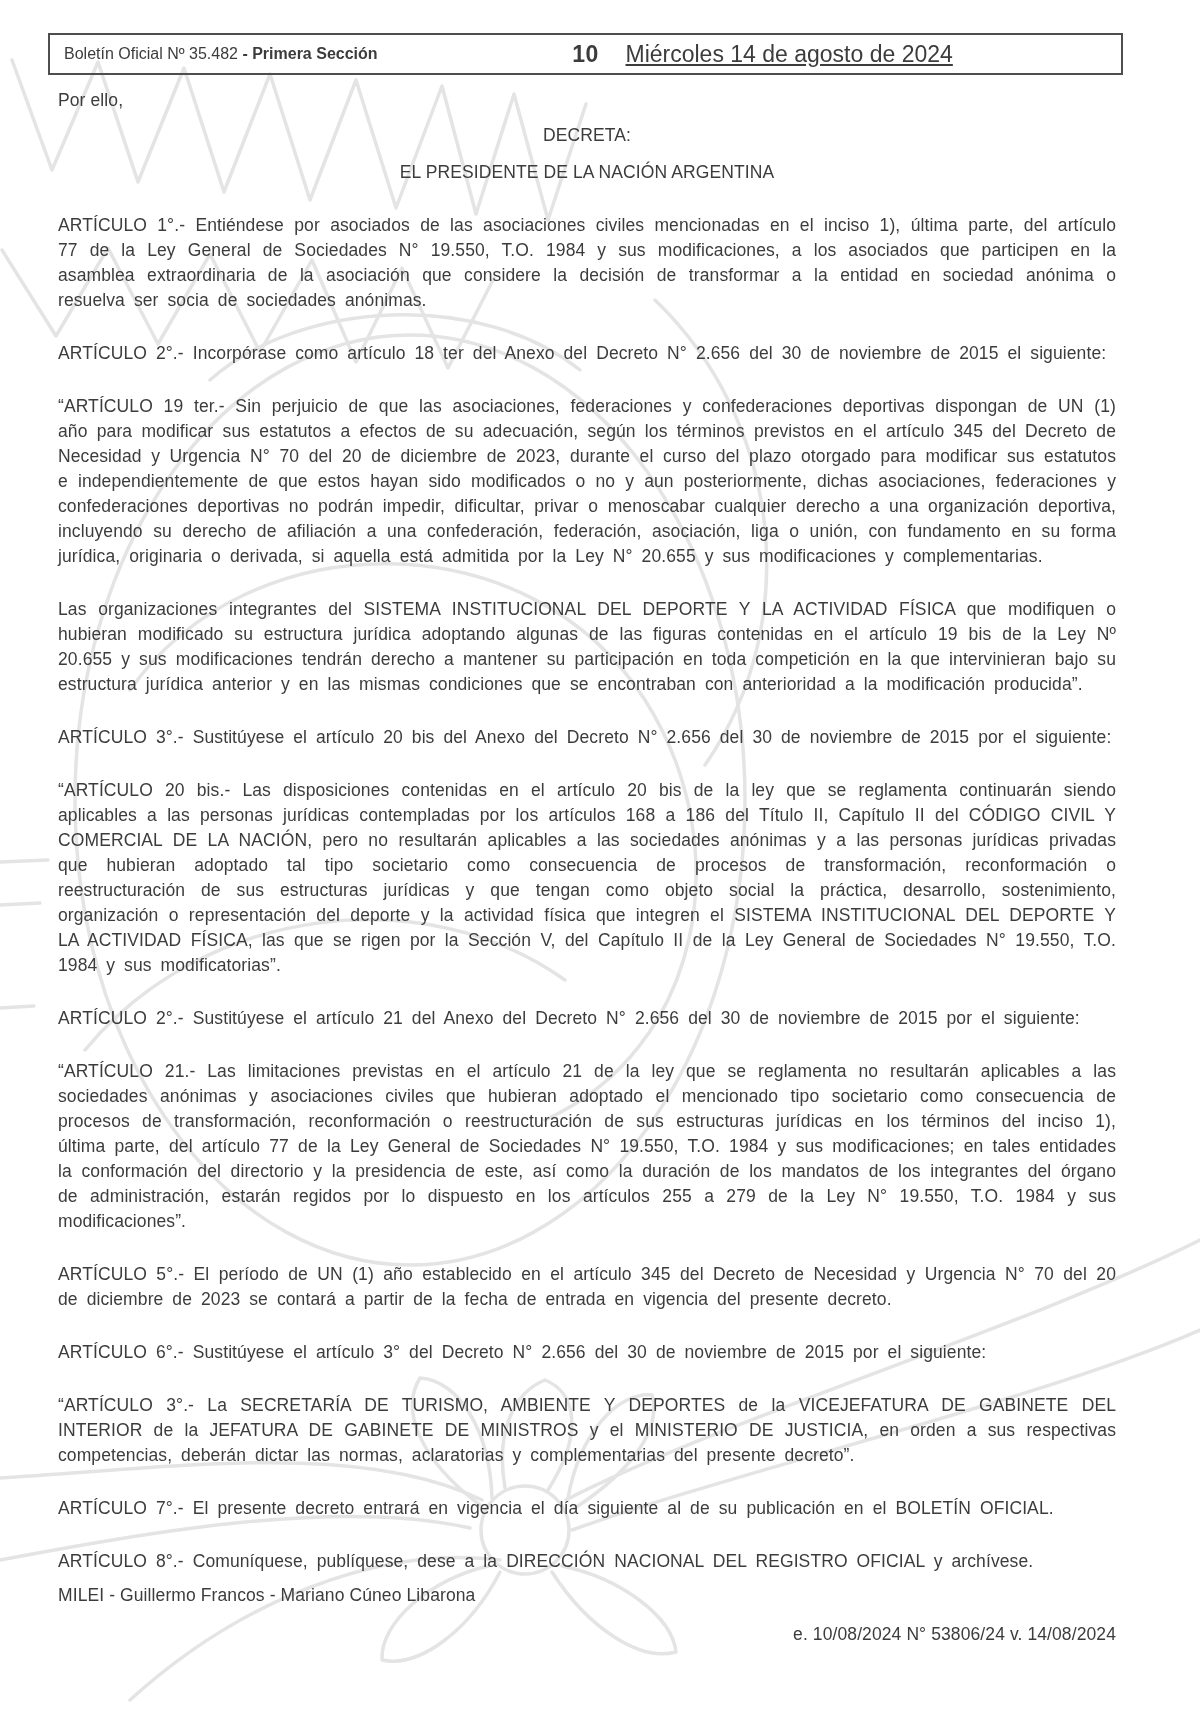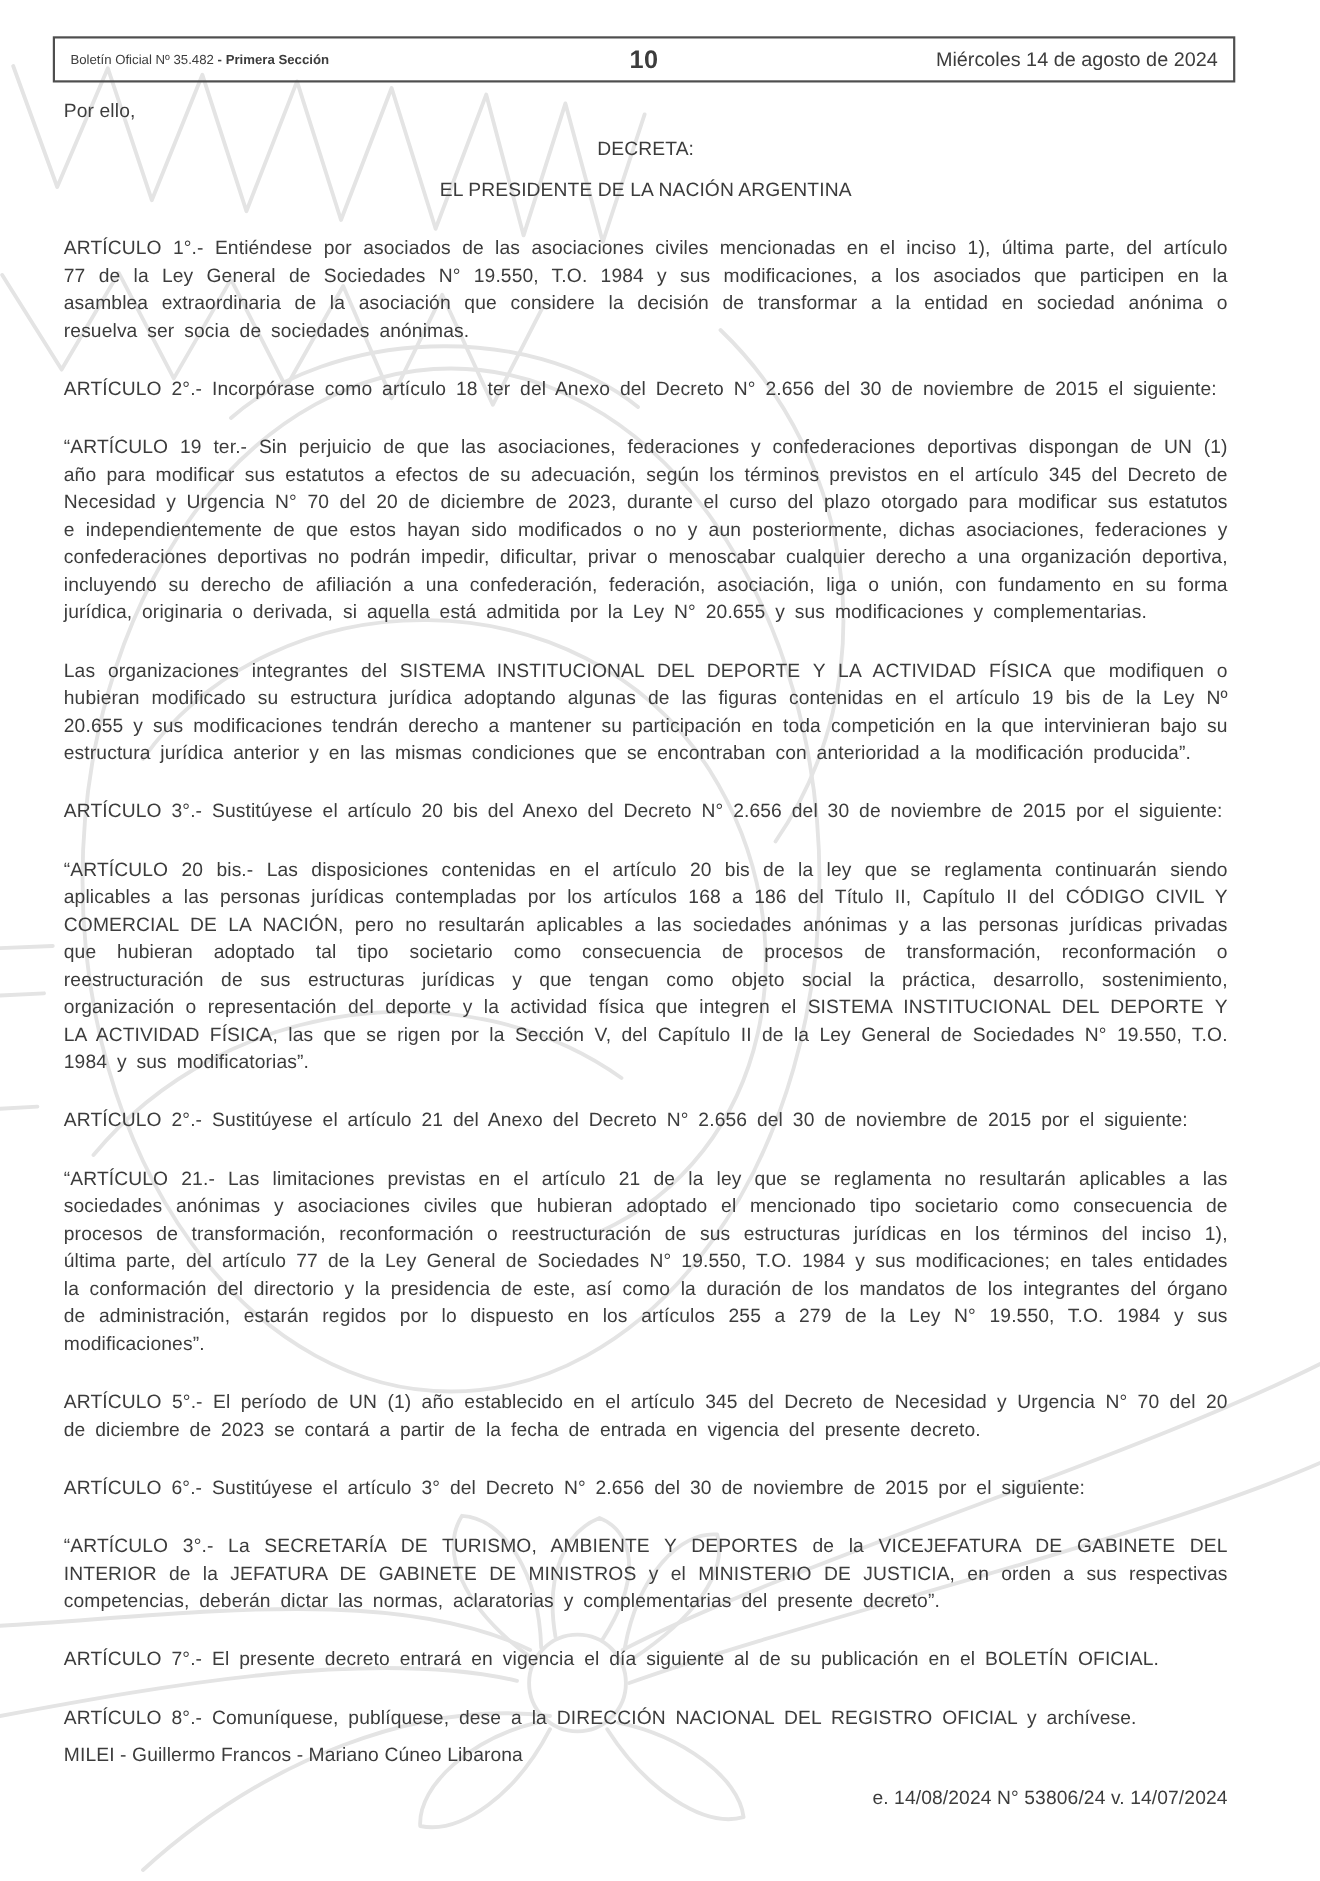--- a/index.html
+++ b/index.html
@@ -29,24 +29,24 @@
     position: absolute;
     left: 48px;
     top: 33px;
     width: 1075px;
     height: 42px;
     border: 2px solid #4e4e4e;
     display: flex;
     align-items: center;
     padding: 0 14px;
   }
-  .header-left  { flex: 1; font-size: 12px; white-space: nowrap; }
+  .header-left  { flex: 1; font-size: 16px; white-space: nowrap; }
   .header-left .bold { font-weight: bold; }
   .header-page  { width: 80px; text-align: center; font-size: 23px; font-weight: bold; letter-spacing: 0.5px; }
-  .header-date  { flex: 1; text-align: right; font-size: 18px; white-space: nowrap; }
+  .header-date  { flex: 1; text-align: left; font-size: 23px; white-space: nowrap; text-decoration: underline; }
 
   
   .content {
     position: absolute;
     left: 58px;
     top: 88px;
     width: 1058px;
   }
   .content p {
     margin: 0 0 9px 0;
@@ -121,16 +121,16 @@
     <p class="body-par">“ARTÍCULO 20 bis.- Las disposiciones contenidas en el artículo 20 bis de la ley que se reglamenta continuarán siendo aplicables a las personas jurídicas contempladas por los artículos 168 a 186 del Título II, Capítulo II del CÓDIGO CIVIL Y COMERCIAL DE LA NACIÓN, pero no resultarán aplicables a las sociedades anónimas y a las personas jurídicas privadas que hubieran adoptado tal tipo societario como consecuencia de procesos de transformación, reconformación o reestructuración de sus estructuras jurídicas y que tengan como objeto social la práctica, desarrollo, sostenimiento, organización o representación del deporte y la actividad física que integren el SISTEMA INSTITUCIONAL DEL DEPORTE Y LA ACTIVIDAD FÍSICA, las que se rigen por la Sección V, del Capítulo II de la Ley General de Sociedades N° 19.550, T.O. 1984 y sus modificatorias”.</p>
     <p class="body-par">ARTÍCULO 2°.- Sustitúyese el artículo 21 del Anexo del Decreto N° 2.656 del 30 de noviembre de 2015 por el siguiente:</p>
     <p class="body-par">“ARTÍCULO 21.- Las limitaciones previstas en el artículo 21 de la ley que se reglamenta no resultarán aplicables a las sociedades anónimas y asociaciones civiles que hubieran adoptado el mencionado tipo societario como consecuencia de procesos de transformación, reconformación o reestructuración de sus estructuras jurídicas en los términos del inciso 1), última parte, del artículo 77 de la Ley General de Sociedades N° 19.550, T.O. 1984 y sus modificaciones; en tales entidades la conformación del directorio y la presidencia de este, así como la duración de los mandatos de los integrantes del órgano de administración, estarán regidos por lo dispuesto en los artículos 255 a 279 de la Ley N° 19.550, T.O. 1984 y sus modificaciones”.</p>
     <p class="body-par">ARTÍCULO 5°.- El período de UN (1) año establecido en el artículo 345 del Decreto de Necesidad y Urgencia N° 70 del 20 de diciembre de 2023 se contará a partir de la fecha de entrada en vigencia del presente decreto.</p>
     <p class="body-par">ARTÍCULO 6°.- Sustitúyese el artículo 3° del Decreto N° 2.656 del 30 de noviembre de 2015 por el siguiente:</p>
     <p class="body-par">“ARTÍCULO 3°.- La SECRETARÍA DE TURISMO, AMBIENTE Y DEPORTES de la VICEJEFATURA DE GABINETE DEL INTERIOR de la JEFATURA DE GABINETE DE MINISTROS y el MINISTERIO DE JUSTICIA, en orden a sus respectivas competencias, deberán dictar las normas, aclaratorias y complementarias del presente decreto”.</p>
     <p class="body-par">ARTÍCULO 7°.- El presente decreto entrará en vigencia el día siguiente al de su publicación en el BOLETÍN OFICIAL.</p>
     <p class="body-par">ARTÍCULO 8°.- Comuníquese, publíquese, dese a la DIRECCIÓN NACIONAL DEL REGISTRO OFICIAL y archívese.</p>
 
     <p class="signature">MILEI - Guillermo Francos - Mariano Cúneo Libarona</p>
-    <p class="pub-note">e. 14/08/2024 N° 53806/24 v. 14/07/2024</p>
+    <p class="pub-note">e. 10/08/2024 N° 53806/24 v. 14/08/2024</p>
   </div>
 
 </div>
 
 </body></html>

